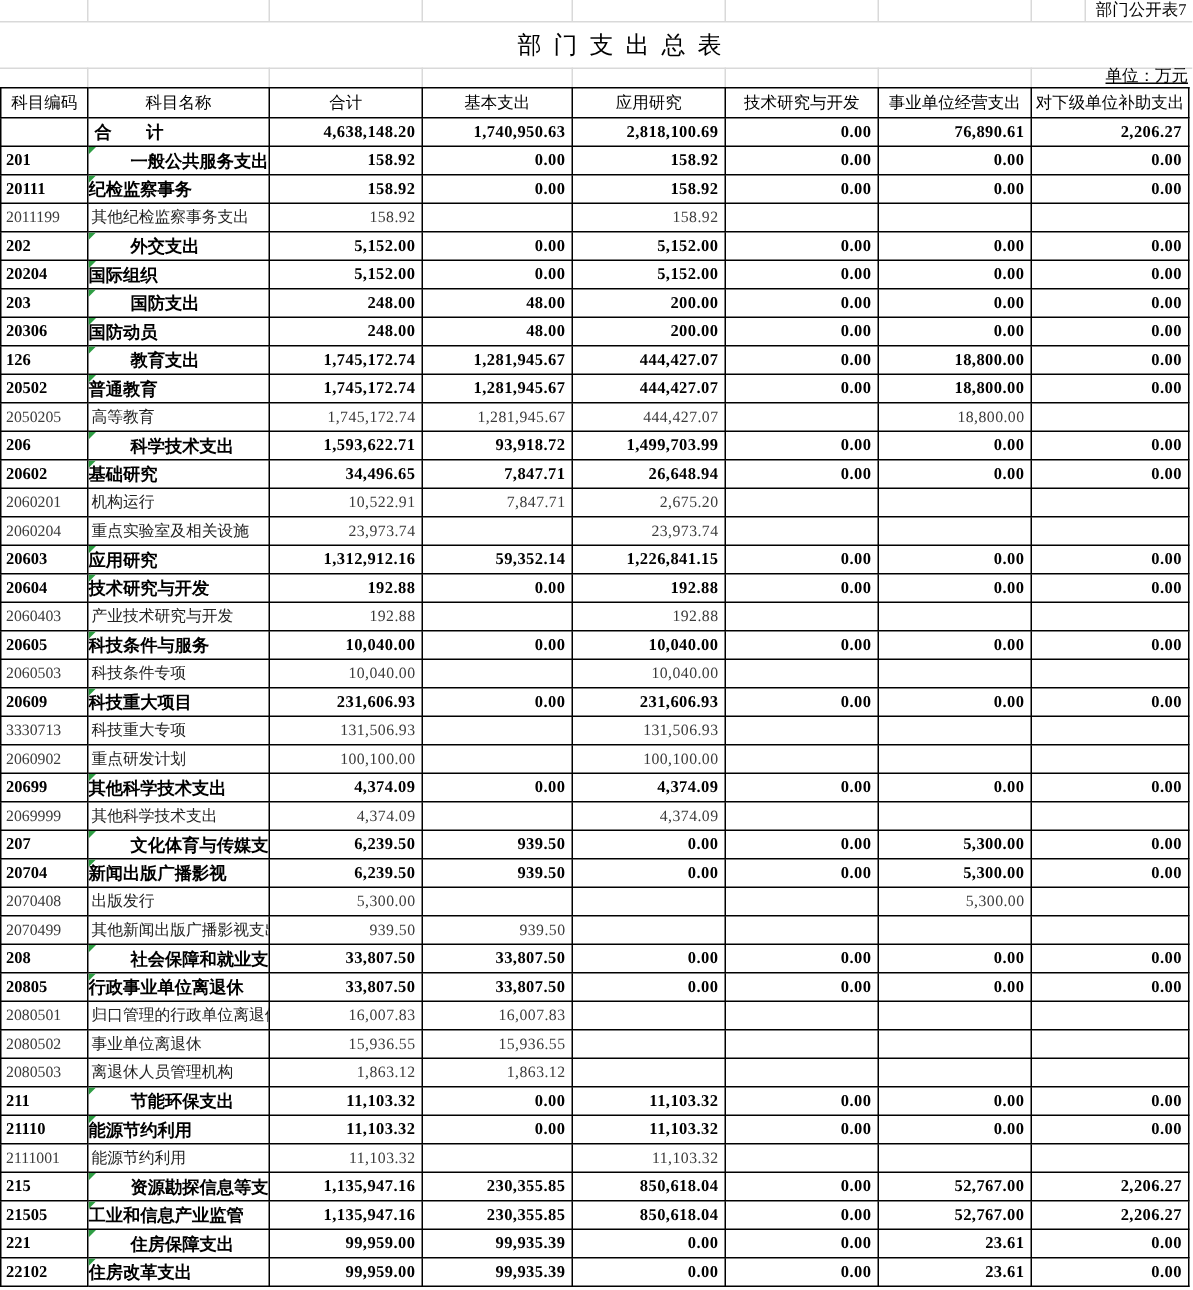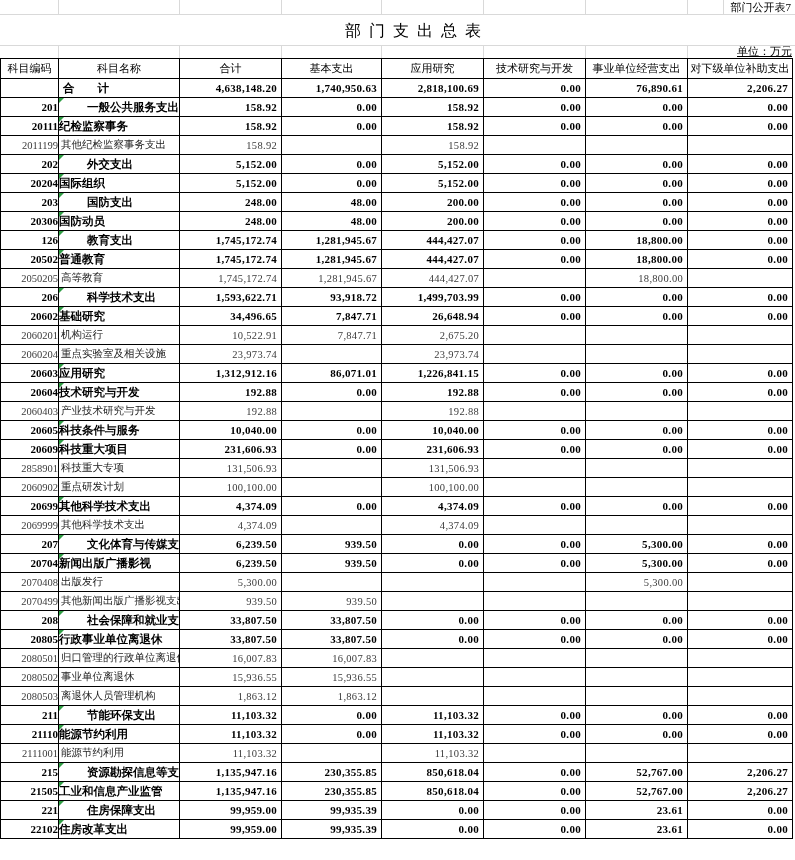--- a/index.html
+++ b/index.html
@@ -30,21 +30,21 @@
   .sheet th,.sheet td{
     border:1px solid #000;overflow:hidden;white-space:nowrap;
     padding:0;vertical-align:middle;
   }
   .sheet th{
     height:19px;font-weight:normal;font-size:11px;text-align:center;
     font-family:"Liberation Sans","DejaVu Sans",sans-serif;
   }
   .sheet td{height:18px;}
   td.code{
-    text-align:right;padding-left:3px;
+    text-align:left;padding-left:3px;
     font-family:"Liberation Serif","DejaVu Serif",serif;
     font-size:11px;font-weight:bold;
   }
   td.name{
     position:relative;font-size:11.5px;font-weight:bold;
     font-family:"Liberation Sans","DejaVu Sans",sans-serif;
   }
   td.num{
     text-align:right;padding-right:4px;letter-spacing:0.3px;
     font-family:"Liberation Serif","DejaVu Serif",serif;
@@ -261,21 +261,21 @@
         <td class="num"></td>
         <td class="num">23,973.74</td>
         <td class="num"></td>
         <td class="num"></td>
         <td class="num"></td>
       </tr>
       <tr class="lvl-2">
         <td class="code">20603</td>
         <td class="name"><span class="tri"></span><span>应用研究</span></td>
         <td class="num">1,312,912.16</td>
-        <td class="num">86,071.01</td>
+        <td class="num">59,352.14</td>
         <td class="num">1,226,841.15</td>
         <td class="num">0.00</td>
         <td class="num">0.00</td>
         <td class="num">0.00</td>
       </tr>
       <tr class="lvl-2">
         <td class="code">20604</td>
         <td class="name"><span class="tri"></span><span>技术研究与开发</span></td>
         <td class="num">192.88</td>
         <td class="num">0.00</td>
@@ -297,32 +297,42 @@
       <tr class="lvl-2">
         <td class="code">20605</td>
         <td class="name"><span class="tri"></span><span>科技条件与服务</span></td>
         <td class="num">10,040.00</td>
         <td class="num">0.00</td>
         <td class="num">10,040.00</td>
         <td class="num">0.00</td>
         <td class="num">0.00</td>
         <td class="num">0.00</td>
       </tr>
+      <tr class="lvl-3">
+        <td class="code">2060503</td>
+        <td class="name"><span>科技条件专项</span></td>
+        <td class="num">10,040.00</td>
+        <td class="num"></td>
+        <td class="num">10,040.00</td>
+        <td class="num"></td>
+        <td class="num"></td>
+        <td class="num"></td>
+      </tr>
       <tr class="lvl-2">
         <td class="code">20609</td>
         <td class="name"><span class="tri"></span><span>科技重大项目</span></td>
         <td class="num">231,606.93</td>
         <td class="num">0.00</td>
         <td class="num">231,606.93</td>
         <td class="num">0.00</td>
         <td class="num">0.00</td>
         <td class="num">0.00</td>
       </tr>
       <tr class="lvl-3">
-        <td class="code">2858901</td>
+        <td class="code">3330713</td>
         <td class="name"><span>科技重大专项</span></td>
         <td class="num">131,506.93</td>
         <td class="num"></td>
         <td class="num">131,506.93</td>
         <td class="num"></td>
         <td class="num"></td>
         <td class="num"></td>
       </tr>
       <tr class="lvl-3">
         <td class="code">2060902</td>

